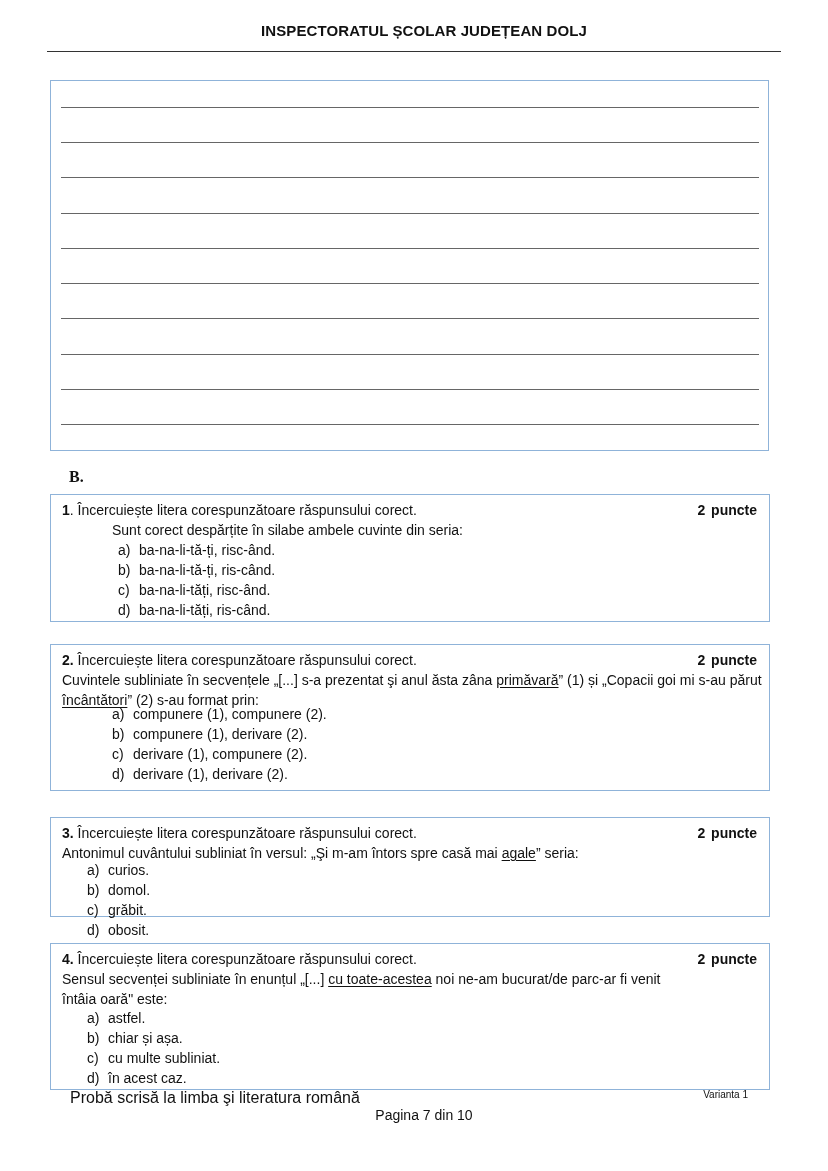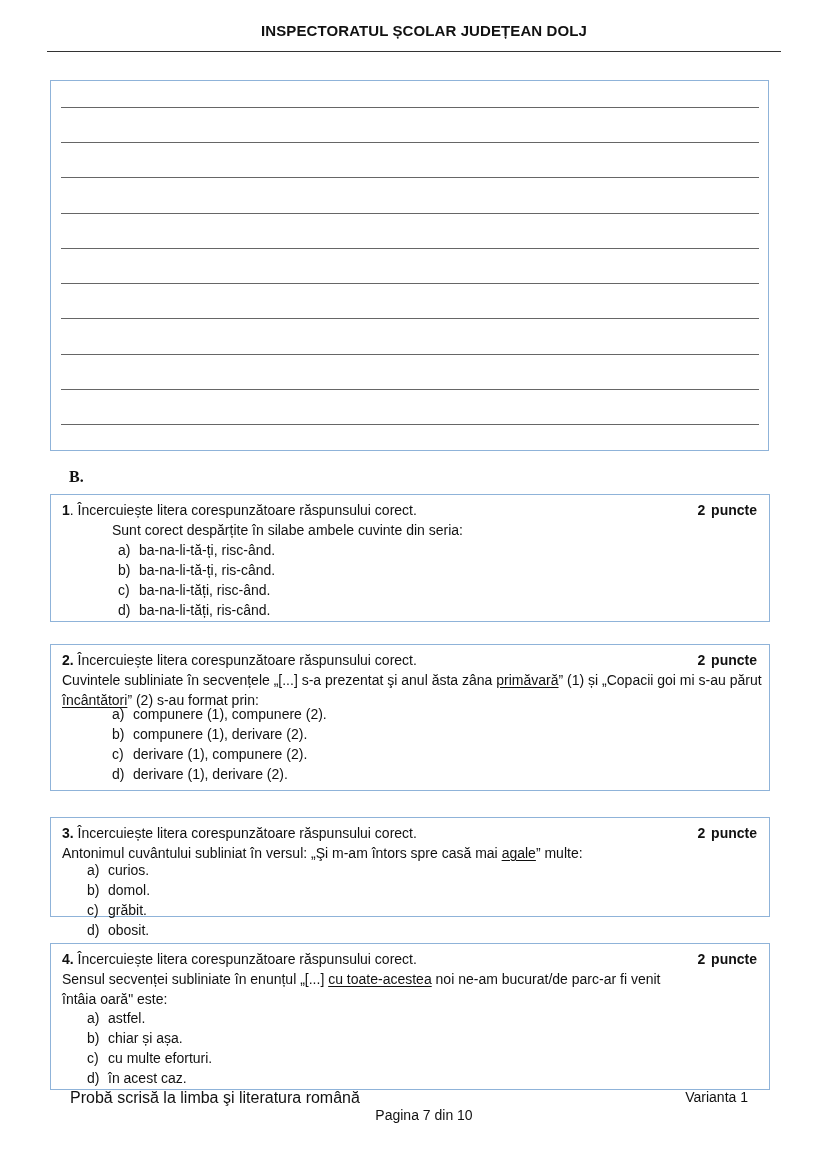--- a/index.html
+++ b/index.html
@@ -97,21 +97,21 @@
     .footer-left {
       position: absolute;
       left: 70px;
       top: 1089px;
       font-size: 16px;
     }
     .footer-right {
       position: absolute;
       right: 80px;
       top: 1089px;
-      font-size: 14px;
+      font-size: 10px;
     }
     .footer-center {
       position: absolute;
       left: 0;
       top: 1107px;
       width: 848px;
       text-align: center;
       font-size: 14px;
     }
   </style>
@@ -156,37 +156,37 @@
     <li><span class="opt-letter">a)</span><span>compunere (1), compunere (2).</span></li>
     <li><span class="opt-letter">b)</span><span>compunere (1), derivare (2).</span></li>
     <li><span class="opt-letter">c)</span><span>derivare (1), compunere (2).</span></li>
     <li><span class="opt-letter">d)</span><span>derivare (1), derivare (2).</span></li>
   </ul>
 </div>
 
 <div class="q-box" style="top:817px;height:100px">
   <div class="q-head"><span class="q-num">3.</span><span> Încercuiește litera corespunzătoare răspunsului corect.</span></div>
   <div class="q-points">2 puncte</div>
-  <div class="q-text" style="top:25px"><span>Antonimul cuvântului subliniat în versul: „Şi m-am întors spre casă mai </span><u>agale</u><span>” multe:</span></div>
+  <div class="q-text" style="top:25px"><span>Antonimul cuvântului subliniat în versul: „Şi m-am întors spre casă mai </span><u>agale</u><span>” seria:</span></div>
   <ul class="q-opts" style="left:36px;top:42px">
     <li><span class="opt-letter">a)</span><span>curios.</span></li>
     <li><span class="opt-letter">b)</span><span>domol.</span></li>
     <li><span class="opt-letter">c)</span><span>grăbit.</span></li>
     <li><span class="opt-letter">d)</span><span>obosit.</span></li>
   </ul>
 </div>
 
 <div class="q-box" style="top:943px;height:147px">
   <div class="q-head"><span class="q-num">4.</span><span> Încercuiește litera corespunzătoare răspunsului corect.</span></div>
   <div class="q-points">2 puncte</div>
   <div class="q-text" style="top:25px"><span>Sensul secvenței subliniate în enunțul „[...] </span><u>cu toate-acestea</u><span> noi ne-am bucurat/de parc-ar fi venit</span></div>
   <div class="q-text" style="top:45px">întâia oară" este:</div>
   <ul class="q-opts" style="left:36px;top:64px">
     <li><span class="opt-letter">a)</span><span>astfel.</span></li>
     <li><span class="opt-letter">b)</span><span>chiar și așa.</span></li>
-    <li><span class="opt-letter">c)</span><span>cu multe eforturi.</span></li>
+    <li><span class="opt-letter">c)</span><span>cu multe subliniat.</span></li>
     <li><span class="opt-letter">d)</span><span>în acest caz.</span></li>
   </ul>
 </div>
 
 <div class="footer-left">Probă scrisă la limba şi literatura română</div>
 <div class="footer-right">Varianta 1</div>
 <div class="footer-center">Pagina 7 din 10</div>
 
 </body></html>

